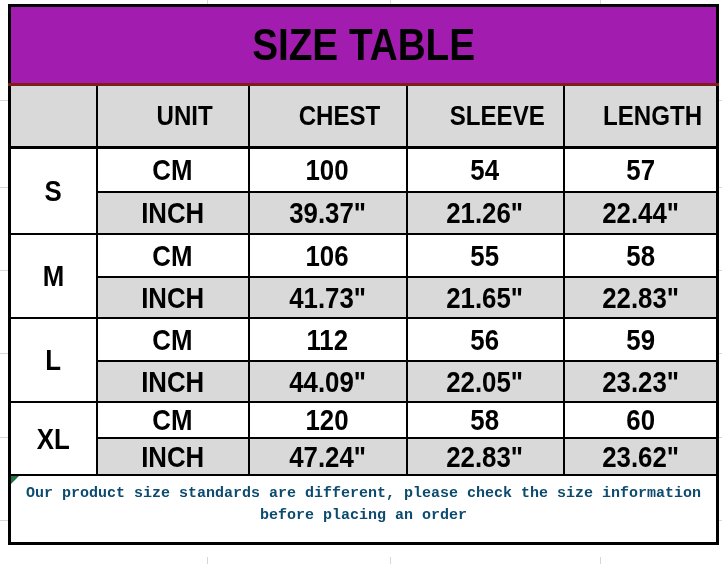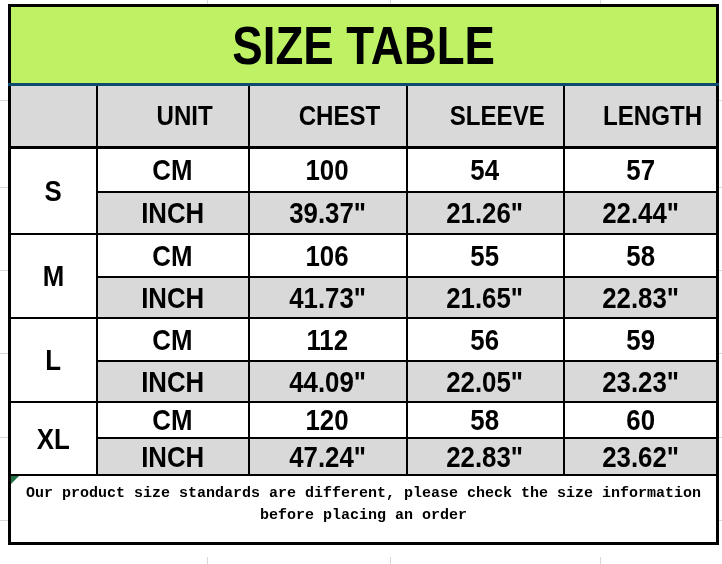--- a/index.html
+++ b/index.html
@@ -26,24 +26,24 @@
     padding:0;
     text-align:center;
     vertical-align:middle;
     color:#000;
     font-weight:bold;
     overflow:hidden;
   }
   .cond { display:inline-block; transform:scaleX(0.86); transform-origin:center; white-space:nowrap; }
 
   .title-cell {
-    background:#bef264;
+    background:#a21caf;
     height:76px;
-    font-size:53px;
-    border-bottom:3px solid #0c4a6e;
+    font-size:45px;
+    border-bottom:3px solid #7f1d1d;
   }
   tr.header-row td {
     background:#d9d9d9;
     height:60px;
     font-size:28px;
     border-bottom:3px solid #000;
     padding-left:24px;
   }
   td.diag-cell {
     background-color:#ffffff;
@@ -71,21 +71,21 @@
     font-weight:bold;
   }
   .note-text {
     margin:7px auto 0 auto;
     width:696px;
     font-family:"Liberation Mono", monospace;
     font-size:15px;
     line-height:22px;
     text-align:center;
     font-weight:bold;
-    color:#000000;
+    color:#0c4a6e;
   }
   .green-tri {
     position:absolute; top:0; left:0;
     width:0; height:0;
     border-top:8px solid #217346;
     border-right:8px solid transparent;
   }
 </style>
 </head>
 <body>

